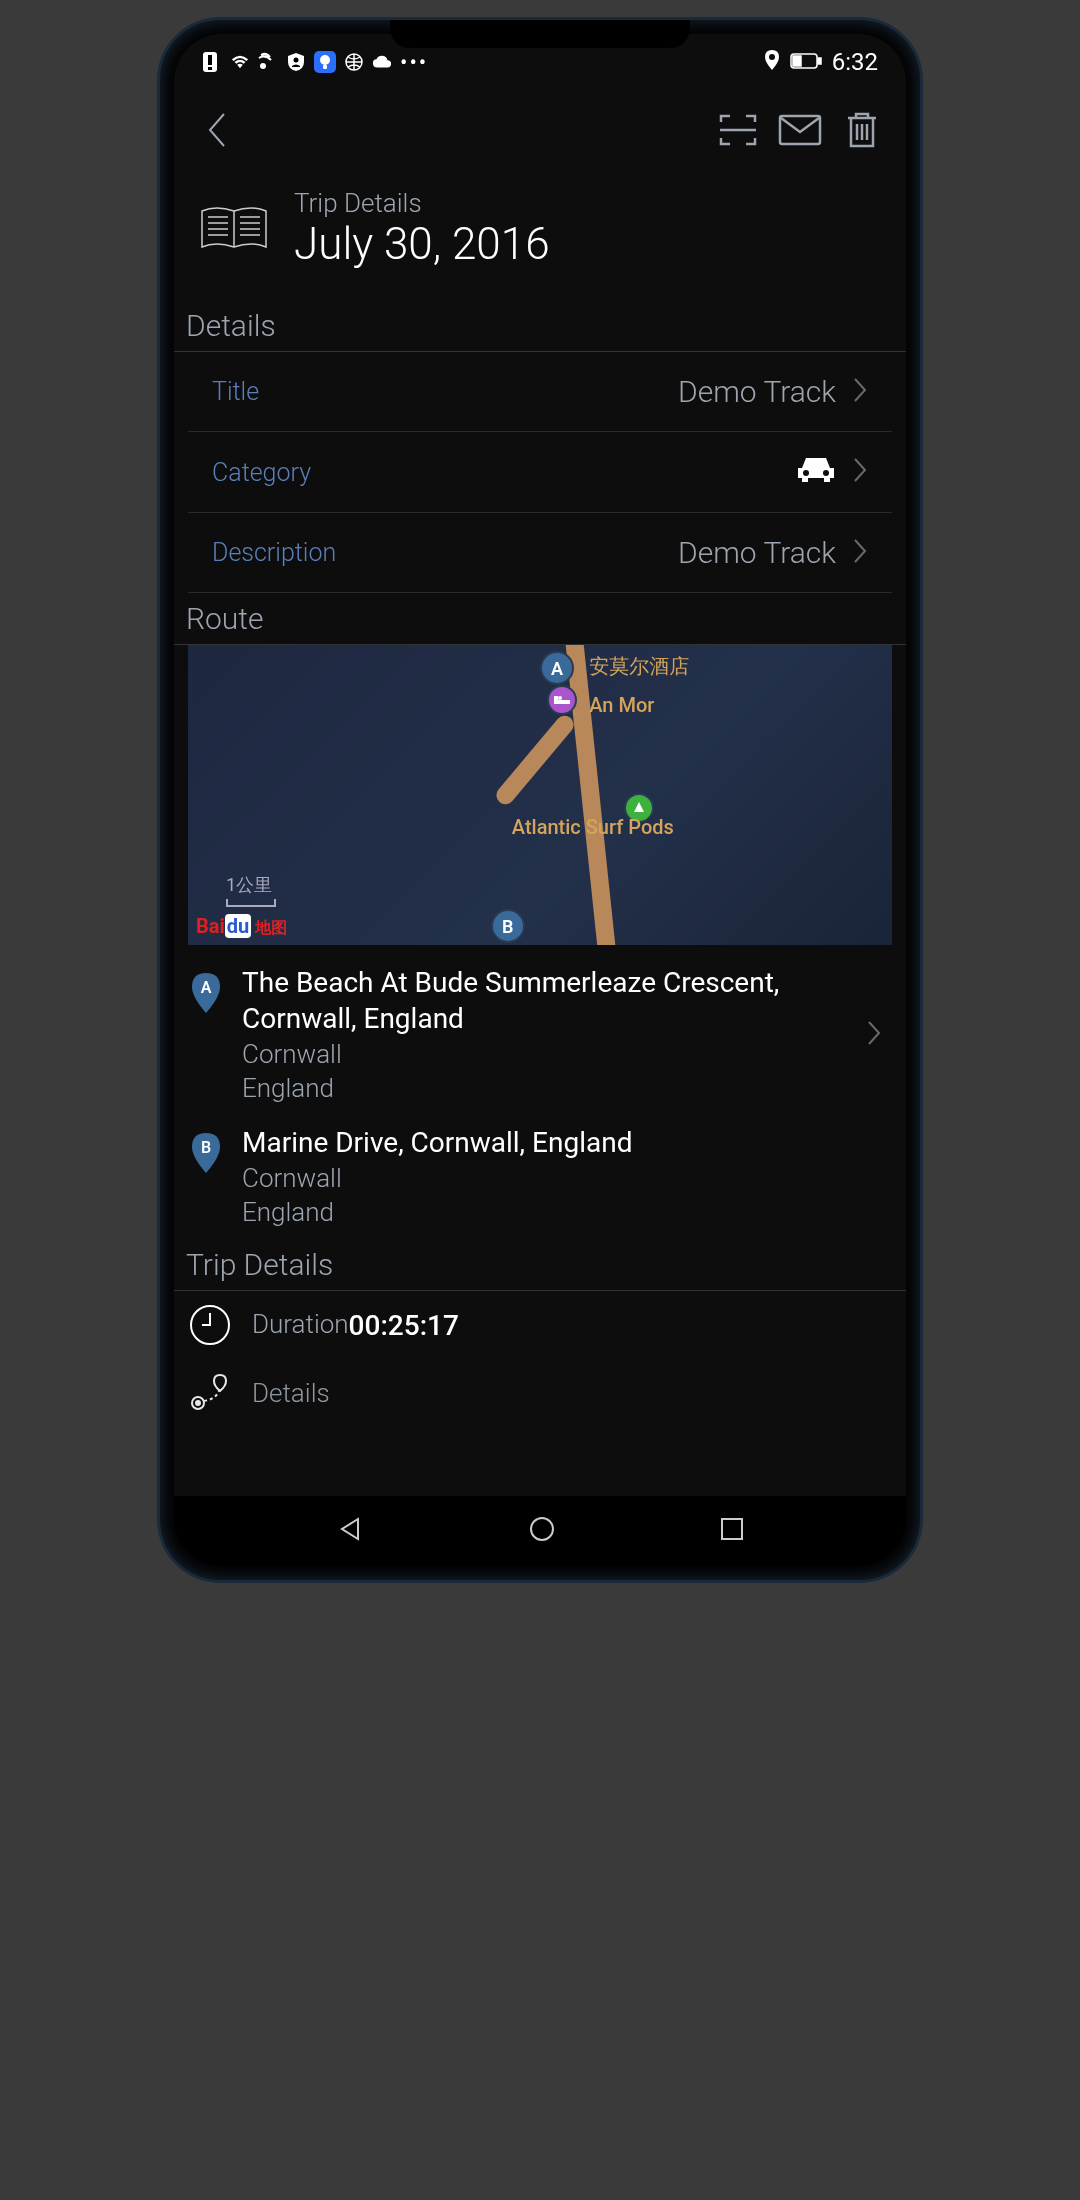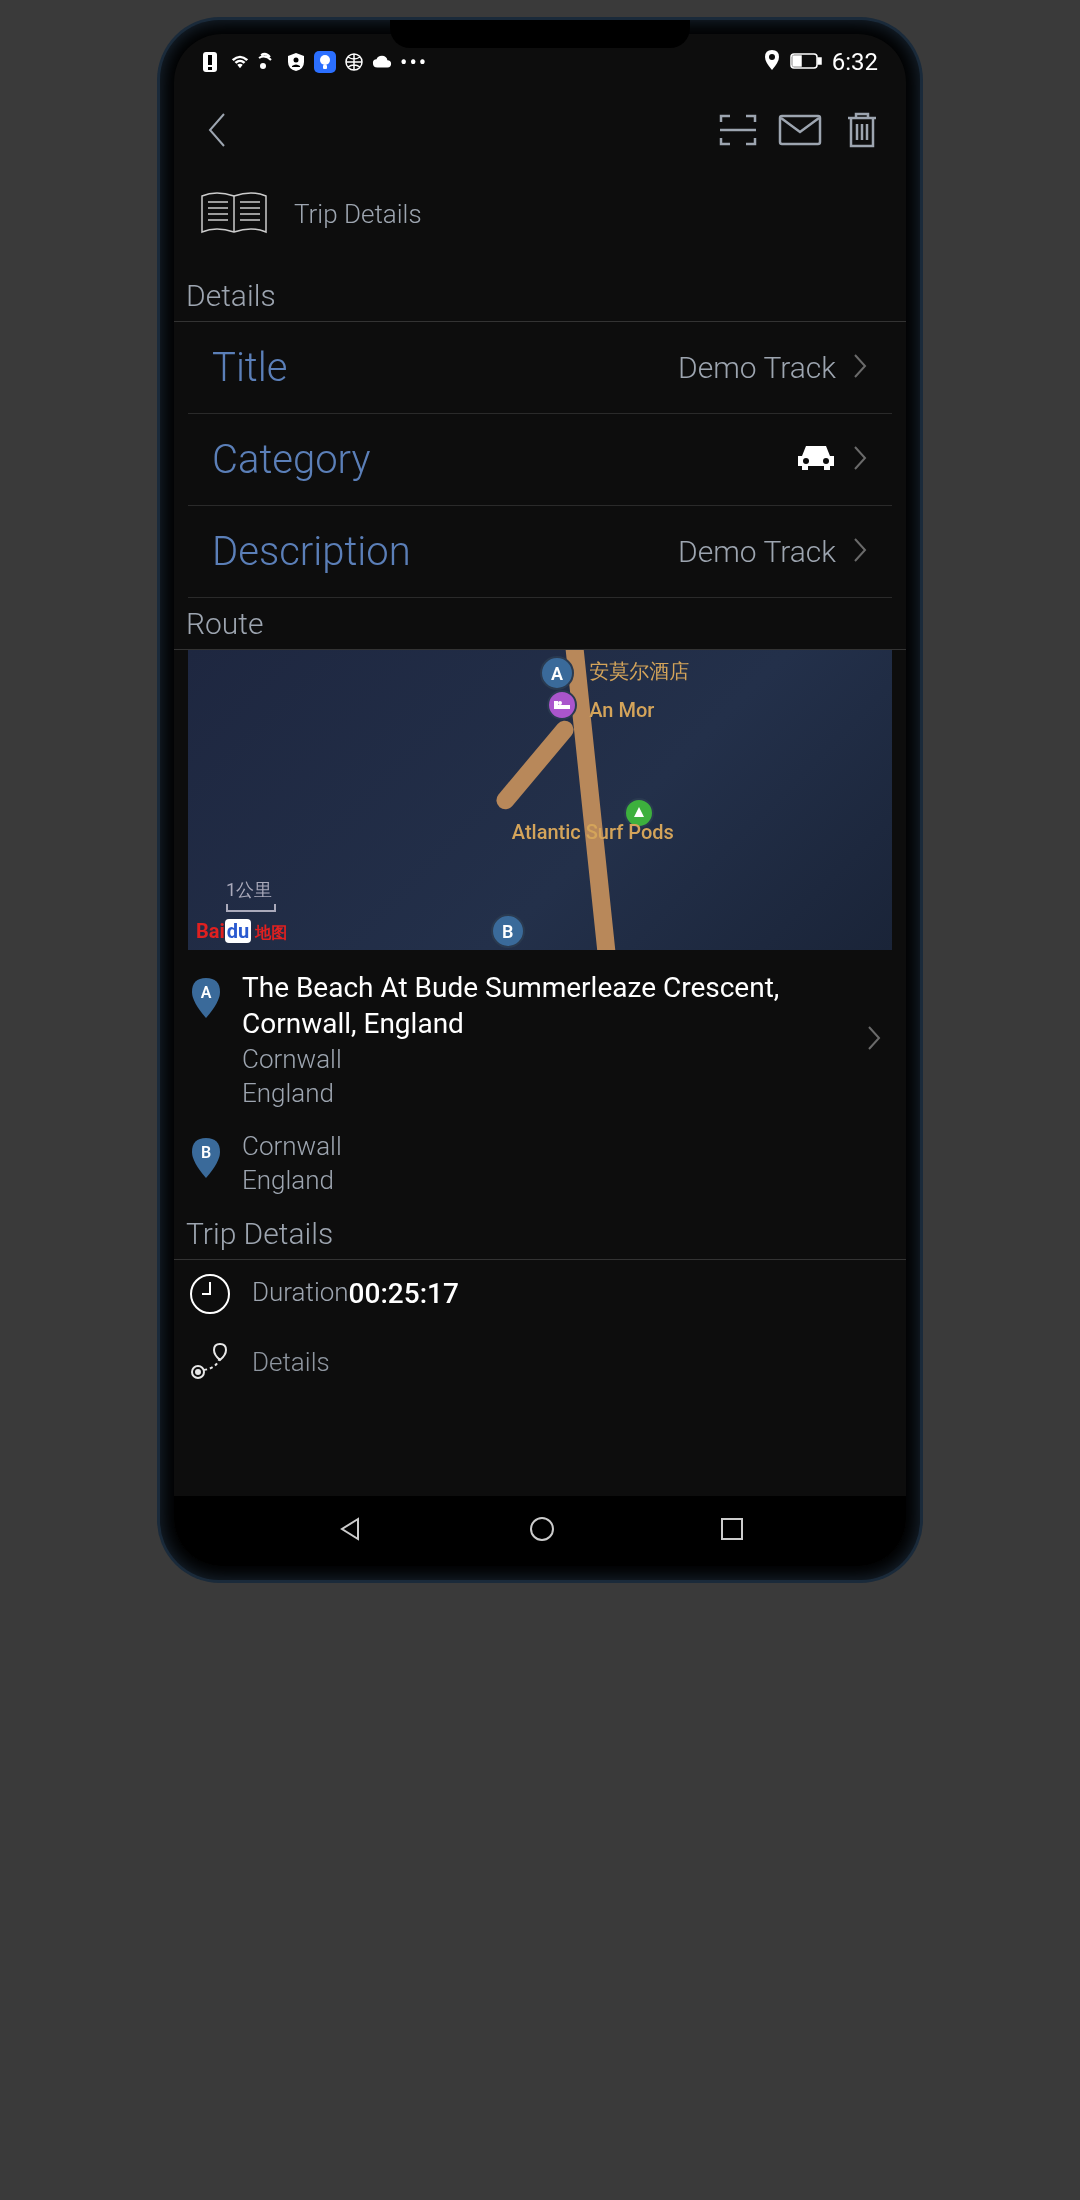--- a/index.html
+++ b/index.html
@@ -93,21 +93,21 @@
     border-bottom: 1px solid #333;
   }
   
   .detail-row {
     display: flex;
     align-items: center;
     padding: 22px 24px;
     border-bottom: 1px solid #2a2a2a;
     margin: 0 14px;
   }
-  .detail-label { color: #5b7fb8; font-size: 40px; font-weight: 300; flex: 0 0 auto; }
+  .detail-label { color: #5b7fb8; font-size: 25px; font-weight: 300; flex: 0 0 auto; }
   .detail-value { color: #9da5b0; font-size: 30px; font-weight: 300; margin-left: auto; margin-right: 16px; }
   .chevron { color: #6a6a6a; }
   .car-icon { margin-left: auto; margin-right: 16px; }
   
   .map-container {
     height: 300px;
     margin: 0 14px 10px 14px;
     background: linear-gradient(135deg, #1e2740 0%, #23304a 60%, #1a2438 100%);
     position: relative;
     overflow: hidden;
@@ -294,20 +294,21 @@
       <div class="trip-header">
         <span class="book-icon">
           <svg width="72" height="52" viewBox="0 0 72 52" fill="none" stroke="#ccc" stroke-width="1.5">
             <path d="M4 8 Q18 2 36 8 Q54 2 68 8 V44 Q54 38 36 44 Q18 38 4 44 Z"></path>
             <path d="M36 8 V44"></path>
             <path d="M10 14 H30 M10 20 H30 M10 26 H30 M10 32 H30 M42 14 H62 M42 20 H62 M42 26 H62 M42 32 H62"></path>
           </svg>
         </span>
         <div class="trip-header-text">
           <span class="trip-details-label">Trip Details</span>
+          <span class="trip-date">July 30, 2016</span>
         </div>
       </div>
 
       <div class="section-label">Details</div>
 
       <div class="detail-row">
         <span class="detail-label">Title</span>
         <span class="detail-value">Demo Track</span>
         <span class="chevron">
           <svg width="16" height="28" viewBox="0 0 16 28" fill="none" stroke="#6a6a6a" stroke-width="2">
@@ -393,20 +394,21 @@
       </div>
 
       <div class="route-item" style="padding-right:56px;">
         <span class="route-pin">
           <svg width="36" height="44" viewBox="0 0 36 44">
               <path d="M18 2 Q32 2 32 16 Q32 26 18 42 Q4 26 4 16 Q4 2 18 2 Z" fill="#3a6a9a"></path>
               <text x="18" y="22" fill="#fff" font-size="16" text-anchor="middle" font-weight="600">B</text>
             </svg>
         </span>
         <div class="route-text">
+          <div class="route-title">Marine Drive, Cornwall, England</div>
           <div class="route-sub">Cornwall</div>
           <div class="route-sub">England</div>
         </div>
       </div>
 
       <div class="section-label">Trip Details</div>
 
       <div class="metric-row">
         <span class="metric-icon">
           <svg width="44" height="44" viewBox="0 0 44 44" fill="none" stroke="#fff" stroke-width="2">

